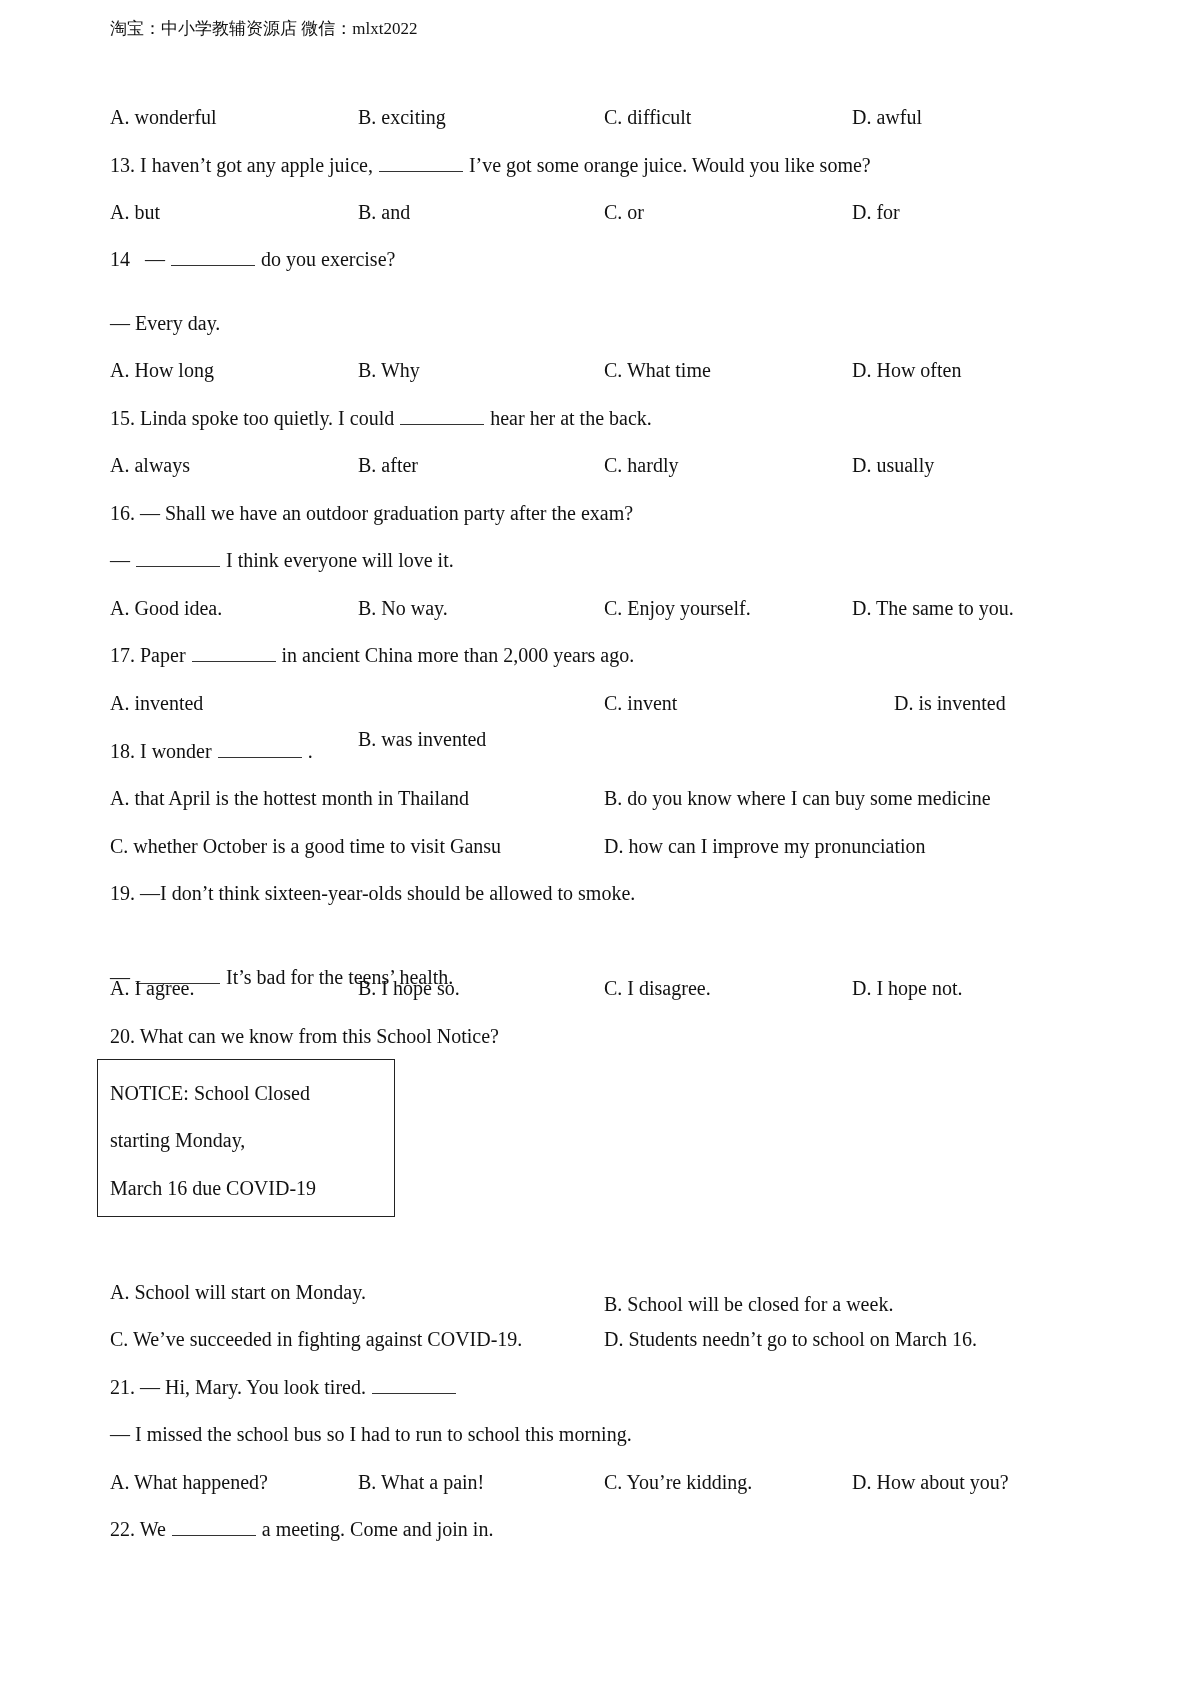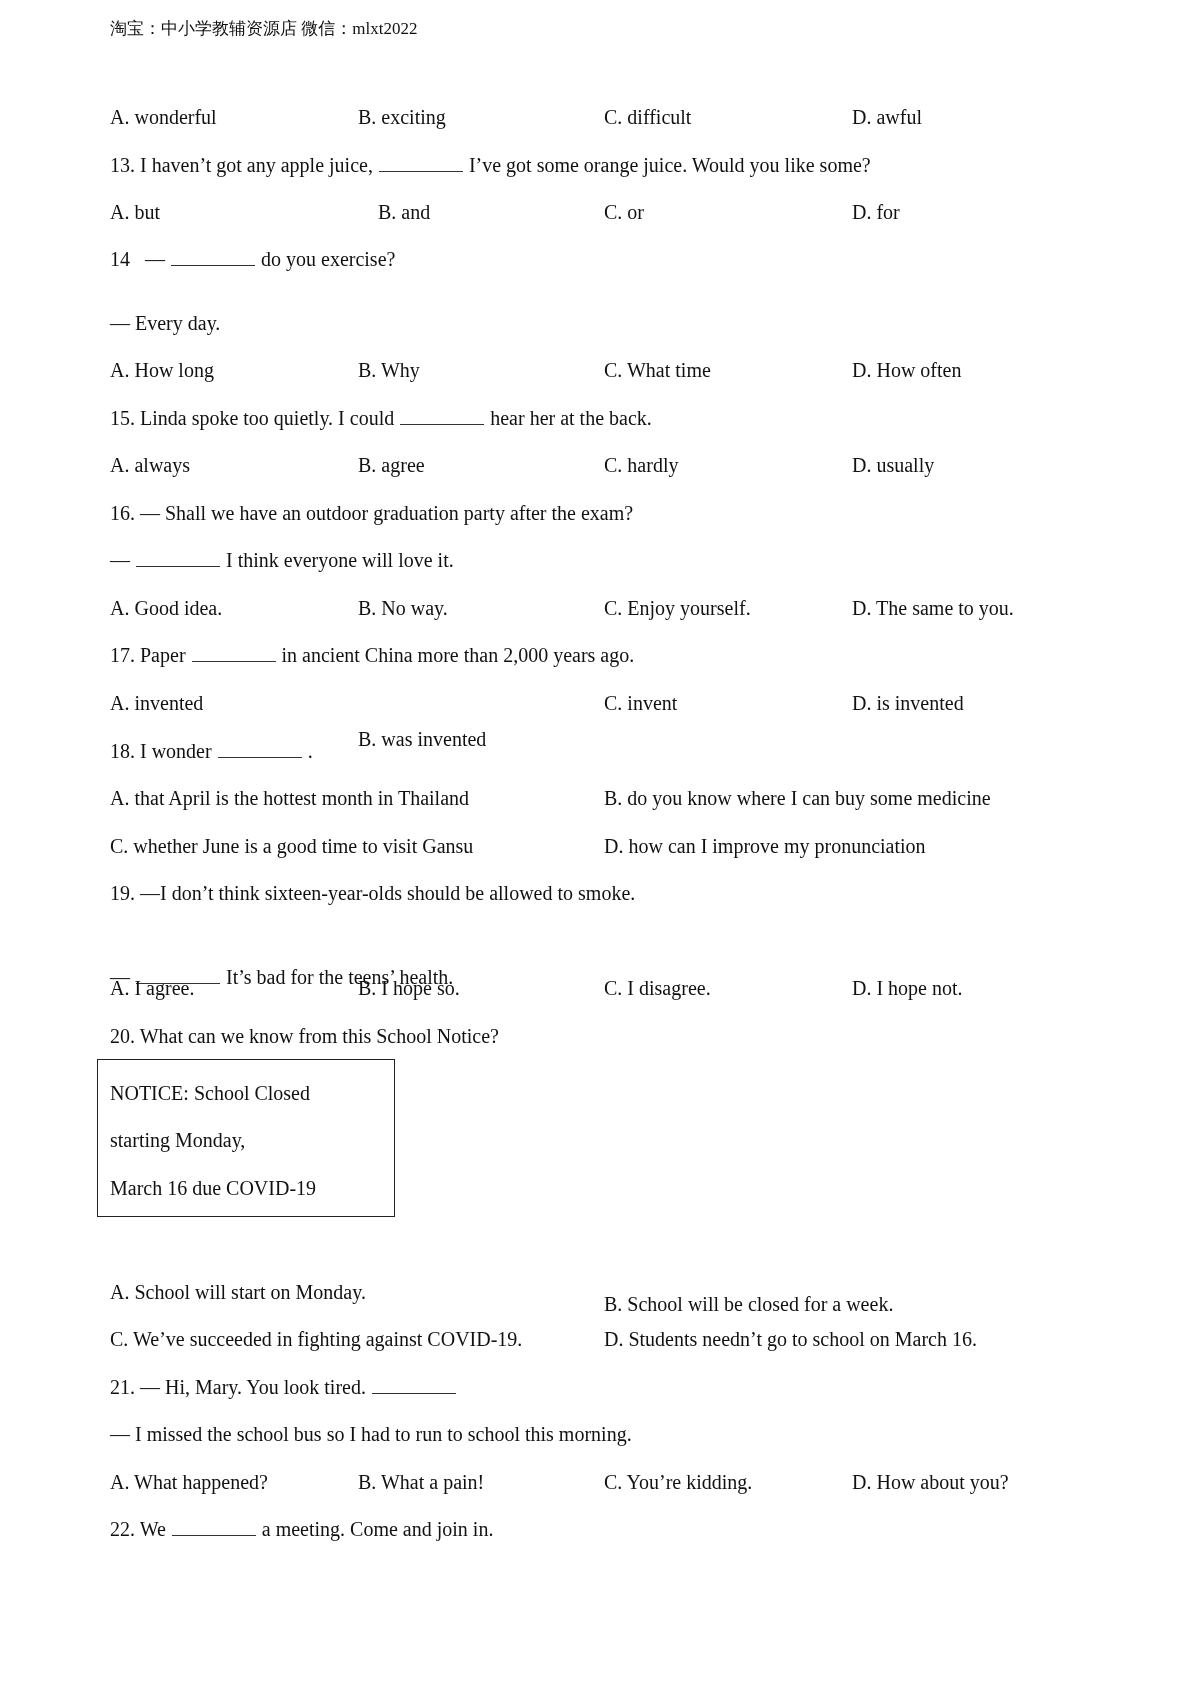--- a/index.html
+++ b/index.html
@@ -17,54 +17,54 @@
 
 <div class="line hdr" style="left:110px; top:17px;">淘宝：中小学教辅资源店  微信：mlxt2022</div>
 
 <div class="line c1" style="top:105px;">A. wonderful</div>
 <div class="line c2" style="top:105px;">B. exciting</div>
 <div class="line c3" style="top:105px;">C. difficult</div>
 <div class="line c4" style="top:105px;">D. awful</div>
 
 <div class="line c1" style="top:153px;"><span>13. I haven’t got any apple juice, </span><span class="blank"></span><span> I’ve got some orange juice. Would you like some?</span></div>
 <div class="line c1" style="top:200px;">A. but</div>
-<div class="line c2" style="top:200px;margin-left:20px;">B. and</div>
+<div class="line c2" style="top:200px;">B. and</div>
 <div class="line c3" style="top:200px;">C. or</div>
 <div class="line c4" style="top:200px;">D. for</div>
 
 <div class="line c1" style="top:247px;"><span style="white-space:pre;">14   — </span><span class="blank"></span><span> do you exercise?</span></div>
 <div class="line c1" style="top:311px;">— Every day.</div>
 <div class="line c1" style="top:358px;">A. How long</div>
 <div class="line c2" style="top:358px;">B. Why</div>
 <div class="line c3" style="top:358px;">C. What time</div>
 <div class="line c4" style="top:358px;">D. How often</div>
 
 <div class="line c1" style="top:406px;"><span>15. Linda spoke too quietly. I could </span><span class="blank"></span><span> hear her at the back.</span></div>
 <div class="line c1" style="top:453px;">A. always</div>
-<div class="line c2" style="top:453px;">B. agree</div>
+<div class="line c2" style="top:453px;">B. after</div>
 <div class="line c3" style="top:453px;">C. hardly</div>
 <div class="line c4" style="top:453px;">D. usually</div>
 
 <div class="line c1" style="top:501px;">16. — Shall we have an outdoor graduation party after the exam?</div>
 <div class="line c1" style="top:548px;"><span style="white-space:pre;">— </span><span class="blank"></span><span> I think everyone will love it.</span></div>
 <div class="line c1" style="top:596px;">A. Good idea.</div>
 <div class="line c2" style="top:596px;">B. No way.</div>
 <div class="line c3" style="top:596px;">C. Enjoy yourself.</div>
 <div class="line c4" style="top:596px;">D. The same to you.</div>
 
 <div class="line c1" style="top:643px;"><span>17. Paper </span><span class="blank"></span><span> in ancient China more than 2,000 years ago.</span></div>
 <div class="line c1" style="top:691px;">A. invented</div>
 <div class="line c2" style="top:691px;margin-top:36px;">B. was invented</div>
 <div class="line c3" style="top:691px;">C. invent</div>
-<div class="line c4" style="top:691px;">D. is invented</div>
+<div class="line c4" style="top:691px;margin-left:42px;">D. is invented</div>
 
 <div class="line c1" style="top:739px;"><span>18. I wonder </span><span class="blank"></span><span> .</span></div>
 <div class="line c1" style="top:786px;">A. that April is the hottest month in Thailand</div>
 <div class="line c3" style="top:786px;">B. do you know where I can buy some medicine</div>
-<div class="line c1" style="top:834px;">C. whether June is a good time to visit Gansu</div>
+<div class="line c1" style="top:834px;">C. whether October is a good time to visit Gansu</div>
 <div class="line c3" style="top:834px;">D. how can I improve my pronunciation</div>
 
 <div class="line c1" style="top:881px;">19. —I don’t think sixteen-year-olds should be allowed to smoke.</div>
 <div class="line c1" style="top:929px;margin-top:36px;"><span style="white-space:pre;">— </span><span class="blank"></span><span> It’s bad for the teens’ health.</span></div>
 <div class="line c1" style="top:976px;">A. I agree.</div>
 <div class="line c2" style="top:976px;">B. I hope so.</div>
 <div class="line c3" style="top:976px;">C. I disagree.</div>
 <div class="line c4" style="top:976px;">D. I hope not.</div>
 
 <div class="line c1" style="top:1024px;">20. What can we know from this School Notice?</div>

